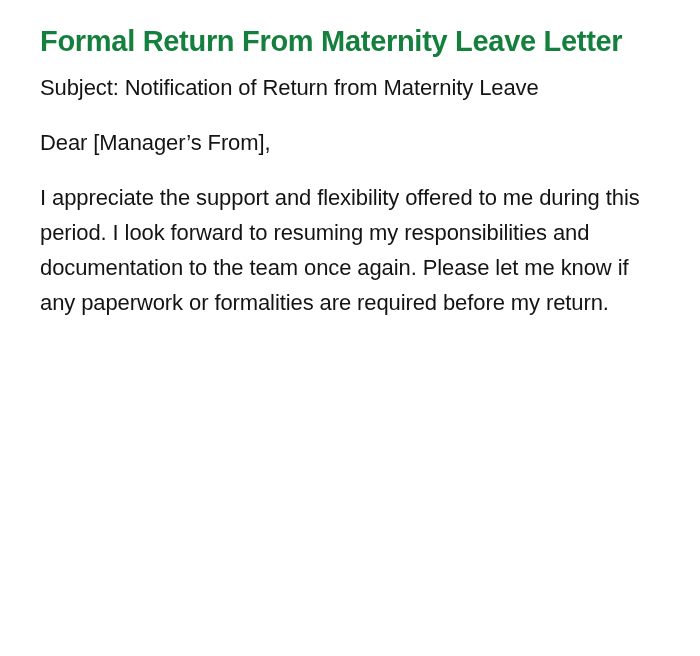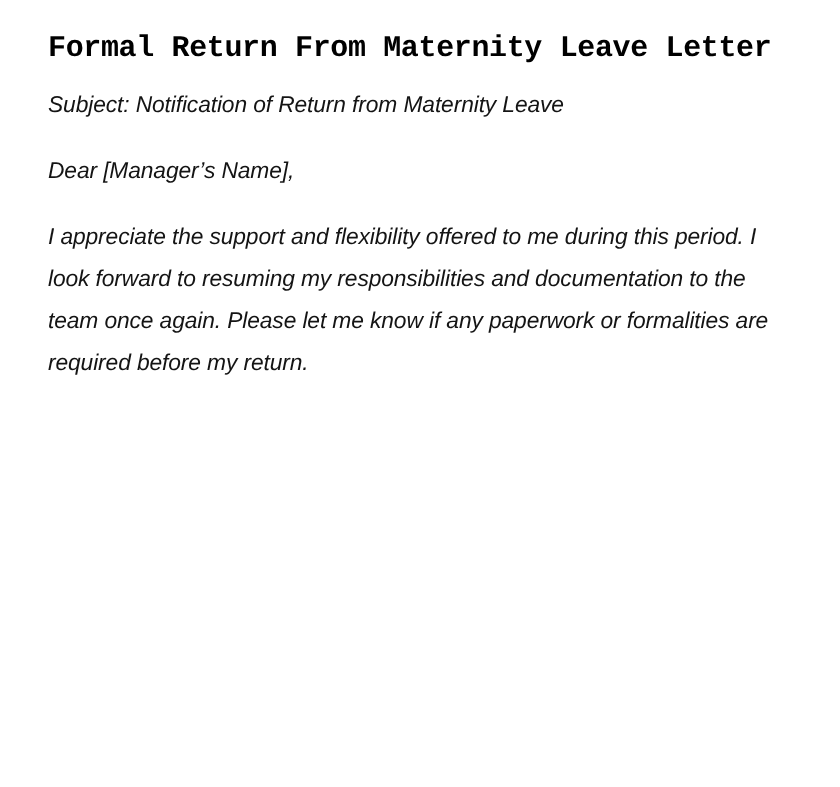--- a/index.html
+++ b/index.html
@@ -15,38 +15,37 @@
       font-family: "Liberation Sans", sans-serif;
       color: #111111;
     }
     .page {
       position: absolute;
       left: 40px;
       top: 24px;
       width: 620px;
     }
     .title {
-      font-family: Liberation Mono, monospace;
+      font-family: Liberation Sans, sans-serif;
       font-weight: bold;
-      font-size: 25px;
+      font-size: 29px;
       line-height: 34px;
       margin: 0 0 12px 0;
-      color: #000000;
+      color: #15803d;
       letter-spacing: -0.3px;
     }
     .para {
-      font-size: 19px;
+      font-size: 22px;
       line-height: 35px;
       margin: 0 0 20px 0;
       color: #141414;
       letter-spacing: -0.1px;
-      font-style: italic;
     }
   </style>
 </head>
 <body>
 
 <div class="page">
   <h1 class="title">Formal Return From Maternity Leave Letter</h1>
   <p class="para">Subject: Notification of Return from Maternity Leave</p>
-  <p class="para">Dear [Manager’s Name],</p>
+  <p class="para">Dear [Manager’s From],</p>
   <p class="para">I appreciate the support and flexibility offered to me during this period. I look forward to resuming my responsibilities and documentation to the team once again. Please let me know if any paperwork or formalities are required before my return.</p>
 </div>
 
 </body></html>

